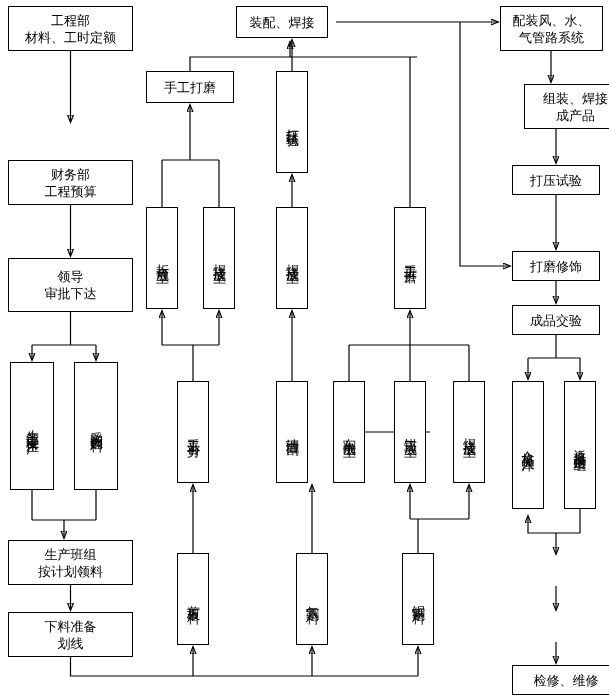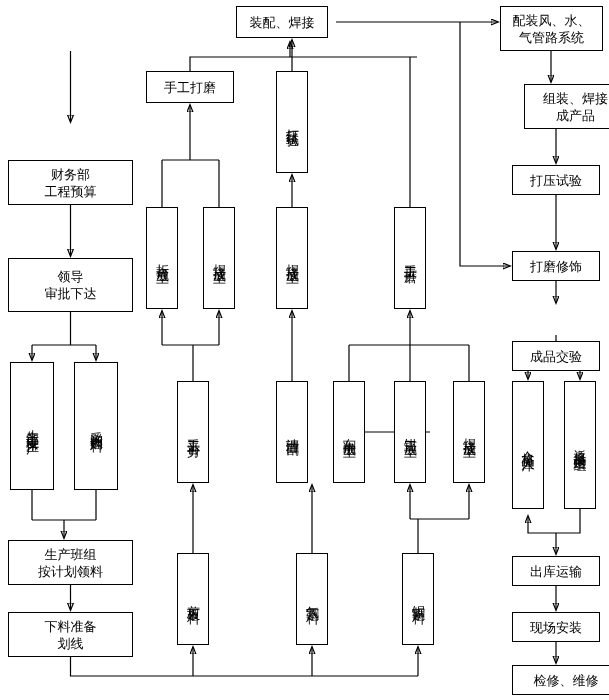--- a/index.html
+++ b/index.html
@@ -128,20 +128,22 @@
     <path d="M528,358 L580,358"></path>
     <path d="M528,358 L528,379" marker-end="url(#ah)"></path>
     <path d="M580,358 L580,379" marker-end="url(#ah)"></path>
 
     <path d="M580,509 L580,533 L528,533 L528,516" marker-end="url(#ah)"></path>
     <path d="M556,533 L556,554" marker-end="url(#ah)"></path>
     <path d="M556,586 L556,610" marker-end="url(#ah)"></path>
     <path d="M556,642 L556,663" marker-end="url(#ah)"></path>
   </svg>
 
+  <div class="node" style="left: 8px; top: 6px; width: 125px; height: 45px;">工程部
+材料、工时定额</div>
   <div class="node" style="left: 8px; top: 124px; width: 125px; height: 45px; margin-top: 36px;">财务部
 工程预算</div>
   <div class="node" style="left: 8px; top: 258px; width: 125px; height: 54px;">领导
 审批下达</div>
   <div class="node vert" style="left: 10px; top: 362px; width: 44px; height: 128px;">生产部安排生产</div>
   <div class="node vert" style="left: 74px; top: 362px; width: 44px; height: 128px;">采购部购料</div>
   <div class="node" style="left: 8px; top: 540px; width: 125px; height: 45px;">生产班组
 按计划领料</div>
   <div class="node" style="left: 8px; top: 612px; width: 125px; height: 45px;">下料准备
 划线</div>
@@ -163,20 +165,18 @@
   <div class="node vert" style="left: 394px; top: 381px; width: 32px; height: 102px;">钳工成型</div>
   <div class="node vert" style="left: 453px; top: 381px; width: 32px; height: 102px;">焊接成型</div>
   <div class="node vert" style="left: 402px; top: 553px; width: 32px; height: 92px;">锯割下料</div>
 
   <div class="node" style="left: 500px; top: 6px; width: 103px; height: 45px;">配装风、水、
 气管路系统</div>
   <div class="node" style="left: 524px; top: 84px; width: 103px; height: 45px;">组装、焊接
 成产品</div>
   <div class="node" style="left: 512px; top: 165px; width: 88px; height: 30px;">打压试验</div>
   <div class="node" style="left: 512px; top: 251px; width: 88px; height: 30px;">打磨修饰</div>
-  <div class="node" style="left: 512px; top: 305px; width: 88px; height: 30px; margin-top: 36px;">成品交验</div>
+  <div class="node" style="left: 512px; top: 305px; width: 88px; height: 30px;">成品交验</div>
   <div class="node vert2" style="left: 512px; top: 381px; width: 32px; height: 128px;">合格品入库</div>
   <div class="node vert2" style="left: 564px; top: 381px; width: 32px; height: 128px;">返修品退班组</div>
-  <div class="node" style="left: 512px; top: 556px; width: 88px; height: 30px;">出库运输</div>
-  <div class="node" style="left: 512px; top: 612px; width: 88px; height: 30px;">现场安装</div>
   <div class="node" style="left: 512px; top: 665px; width: 108px; height: 30px;">检修、维修</div>
 
 </div>
 
 </body></html>

